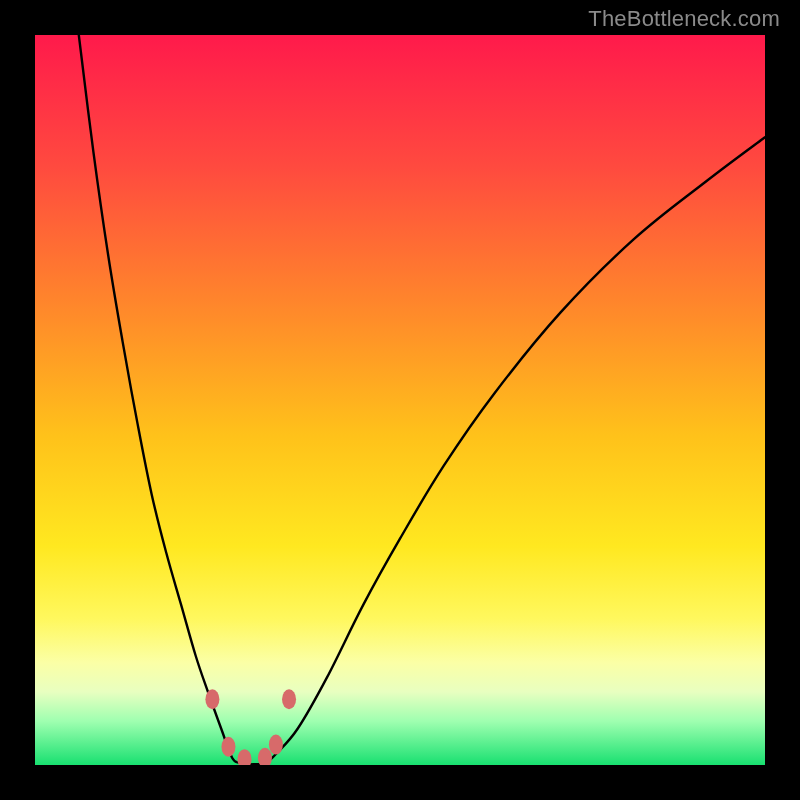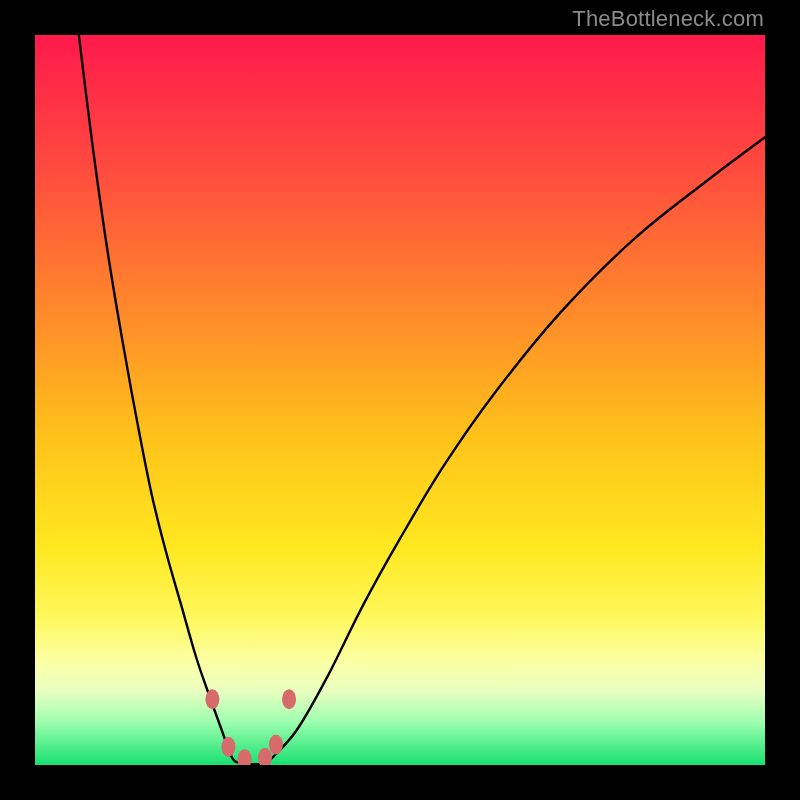--- a/index.html
+++ b/index.html
@@ -24,21 +24,21 @@
     height: 730px;
     overflow: hidden;
   }
   .gradient {
     position: absolute;
     left: 0; top: 0; right: 0; bottom: 0;
   }
   .watermark {
     position: absolute;
     top: 6px;
-    right: 36px;
+    right: 20px;
     font-family: Arial, Helvetica, sans-serif;
     font-size: 22px;
     color: #8a8a8a;
     letter-spacing: 0.2px;
     user-select: none;
   }
   svg.curve {
     position: absolute;
     left: 0; top: 0;
   }

